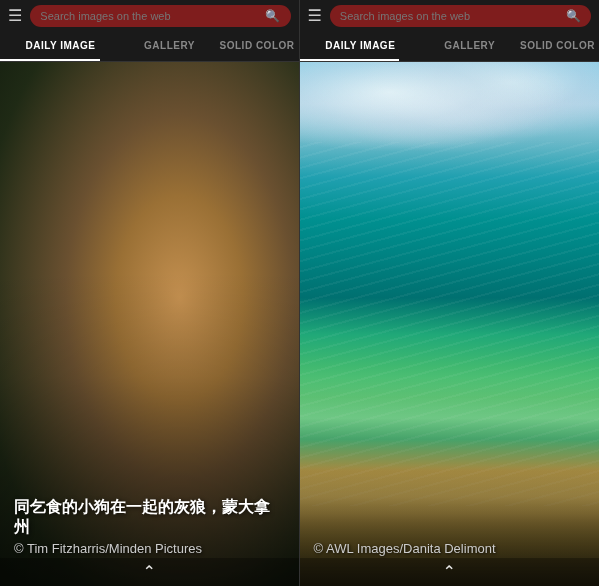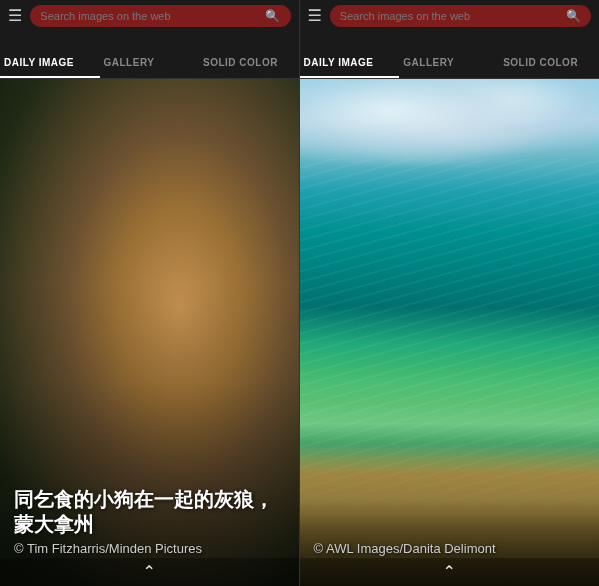--- a/index.html
+++ b/index.html
@@ -71,29 +71,28 @@
 
     
     .tabs {
       display: flex;
       background: #1a1a1a;
       border-bottom: 1px solid #333;
     }
 
     .tab {
       flex: 1;
-      text-align: left;
+      text-align: right;
       padding: 8px 4px;
       font-size: 10px;
       font-weight: 600;
       color: #888;
       cursor: pointer;
       letter-spacing: 0.5px;
       text-transform: uppercase;
-      margin-top: 17px;
     }
 
     .tab.active {
       color: #ffffff;
       border-bottom: 2px solid #ffffff;
     }
 
     
     .image-area {
       flex: 1;
@@ -154,21 +153,21 @@
     .caption {
       position: absolute;
       bottom: 30px;
       left: 0;
       right: 0;
       padding: 8px 14px 0;
     }
 
     .caption-title {
       color: #ffffff;
-      font-size: 20px;
+      font-size: 16px;
       font-weight: bold;
       line-height: 1.25;
       text-shadow: 1px 1px 4px rgba(0,0,0,0.8);
       margin-bottom: 4px;
     }
 
     .caption-credit {
       color: #cccccc;
       font-size: 13px;
       text-shadow: 1px 1px 3px rgba(0,0,0,0.8);

